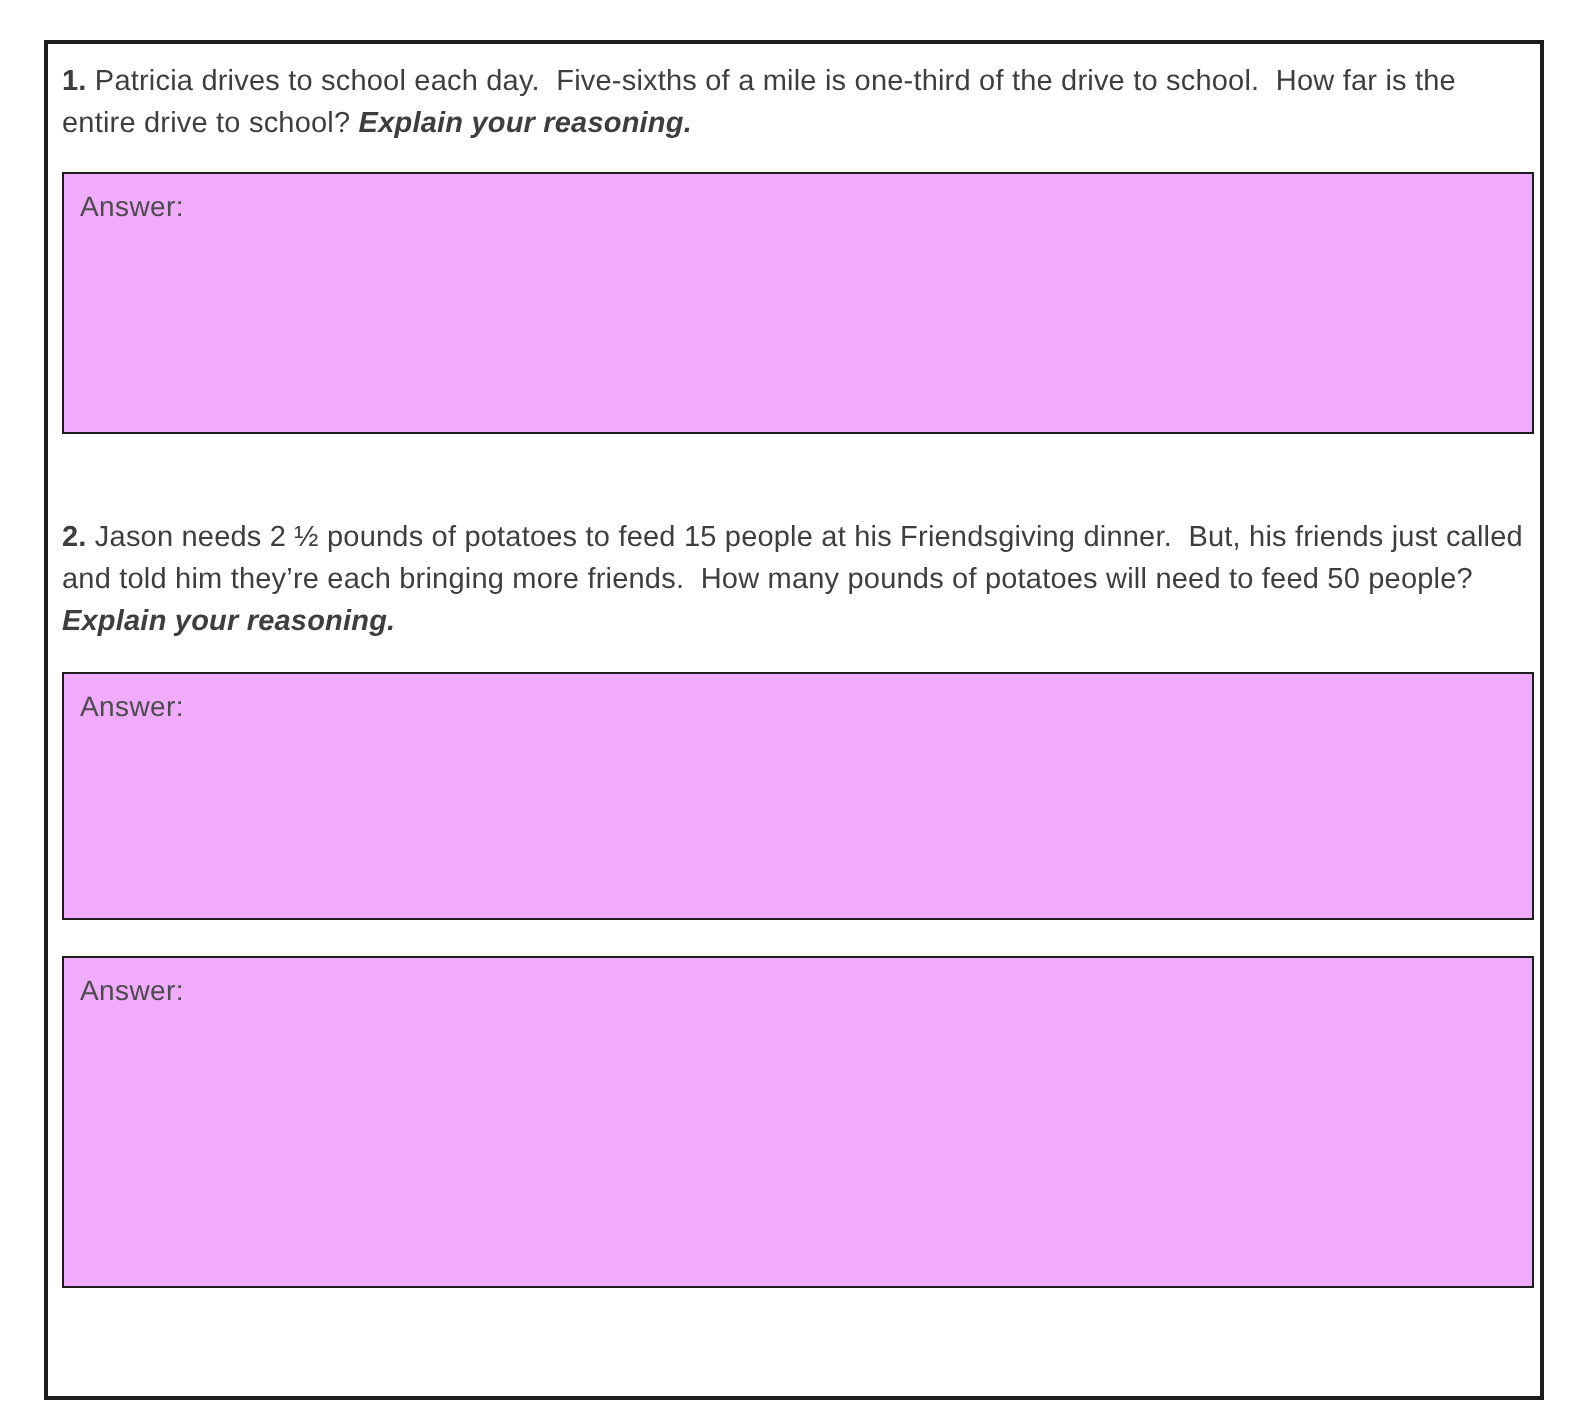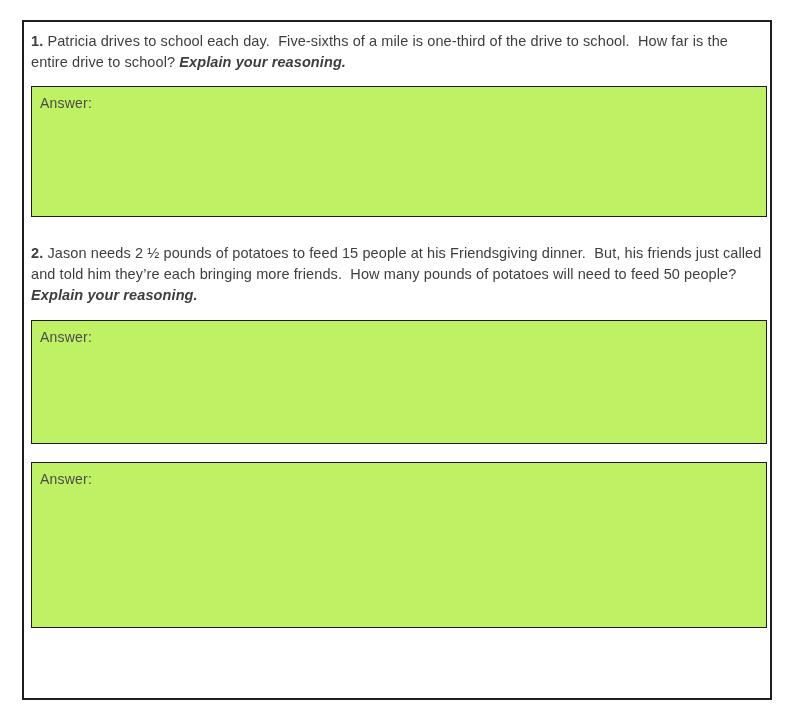--- a/index.html
+++ b/index.html
@@ -34,31 +34,31 @@
     font-weight: bold;
   }
   .q-emphasis {
     font-weight: bold;
     font-style: italic;
   }
   .answer-box {
     box-sizing: border-box;
     border: 1.5px solid #1d1d1d;
     width: 736px;
-    background: #bef264;
+    background: #f0abfc;
     padding: 7px 0 0 8px;
   }
   .answer-label {
     font-size: 14px;
     line-height: 18px;
     color: #4b4b4b;
     letter-spacing: 0.2px;
   }
   .mt-box1   { margin-top: 13px; height: 131px; }
-  .mt-prob2  { margin-top: 26px; }
+  .mt-prob2  { margin-top: 42px; }
   .mt-box2   { margin-top: 14px; height: 124px; }
   .mt-prob3  { margin-top: 22px; }
   .mt-box3   { margin-top: 18px; height: 166px; }
 </style>
 </head>
 <body>
 
 <div class="worksheet">
 
   <p class="problem-text"><span class="q-num">1.</span><span> Patricia drives to school each day.  Five-sixths of a mile is one-third of the drive to school.  How far is the entire drive to school? </span><span class="q-emphasis">Explain your reasoning.</span></p>

